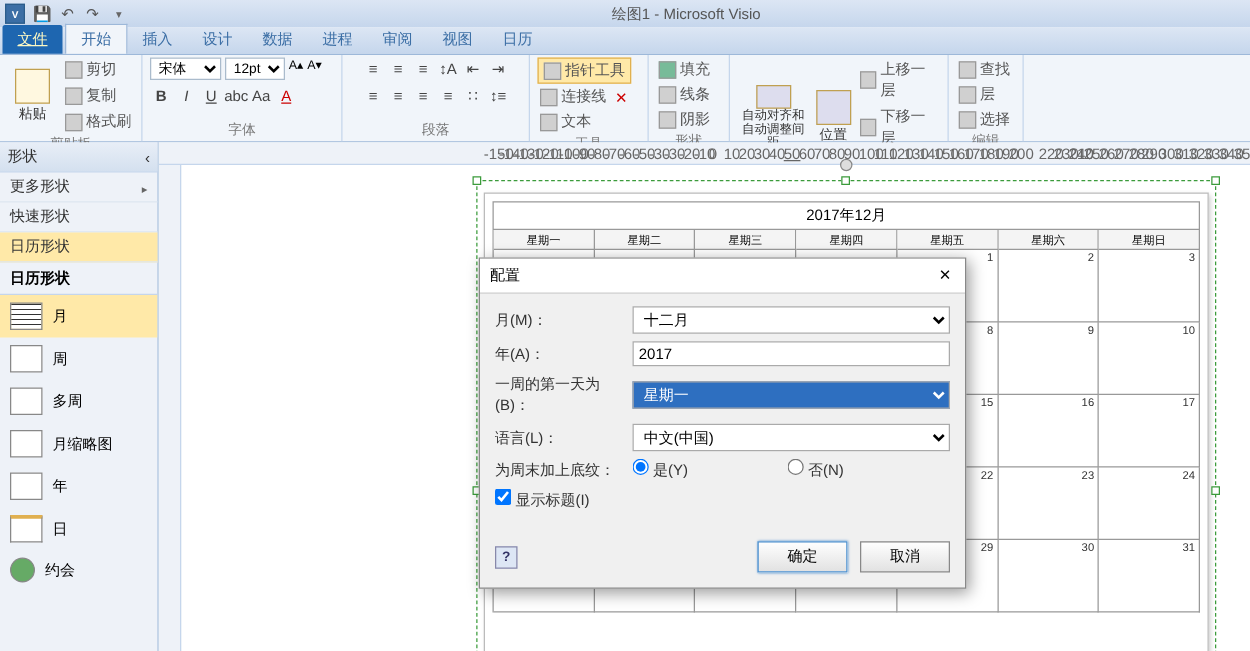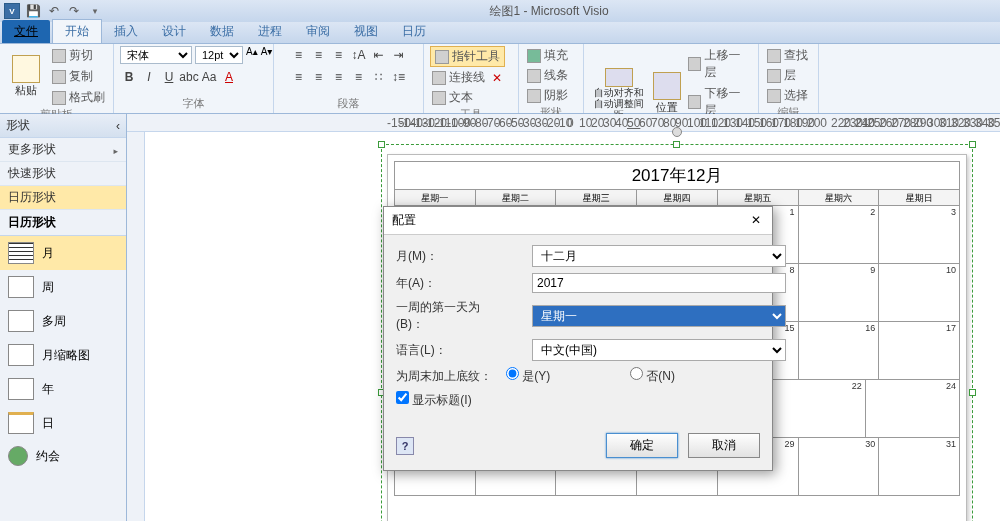--- a/index.html
+++ b/index.html
@@ -8,21 +8,21 @@
 
 .titlebar { height:22px; background:linear-gradient(#dce6f4,#c5d6ec); display:flex; align-items:center; padding:0 4px; }
 .titlebar .appico { width:16px; height:16px; background:#3b6ea5; border:1px solid #2b5c8a; display:flex; align-items:center; justify-content:center; color:#fff; font-size:8px; font-weight:bold; }
 .titlebar .qat { display:flex; gap:4px; margin-left:6px; }
 .titlebar .qat span { width:16px; height:16px; display:flex; align-items:center; justify-content:center; color:#555; }
 .titlebar .title { flex:1; text-align:center; color:#555; font-size:12px; }
 
 
 .ribbon-tabs { height:22px; background:linear-gradient(#dce6f4,#c5d6ec); display:flex; align-items:flex-end; padding-left:2px; border-bottom:1px solid #9db8d9; }
 .ribbon-tabs .tab { padding:3px 12px; color:#3b6ea5; cursor:pointer; }
-.ribbon-tabs .tab.file { background:#1e66b0; color:#000000; border-radius:2px 2px 0 0; margin-right:2px;text-decoration:underline; }
+.ribbon-tabs .tab.file { background:#1e66b0; color:#fef9c3; border-radius:2px 2px 0 0; margin-right:2px;text-decoration:underline; }
 .ribbon-tabs .tab.active { background:#f1f5fa; border:1px solid #9db8d9; border-bottom:none; color:#3b6ea5; }
 
 
 .ribbon { height:70px; background:#f1f5fa; border-bottom:1px solid #9db8d9; display:flex; }
 .group { border-right:1px solid #c5d6ec; padding:2px 6px; display:flex; flex-direction:column; height:100%; }
 .group-label { text-align:center; color:#777; font-size:11px; margin-top:auto; }
 .group-body { display:flex; align-items:center; gap:4px; flex:1; }
 .bigbtn { display:flex; flex-direction:column; align-items:center; justify-content:center; width:40px; height:52px; }
 .bigbtn .ico { width:28px; height:28px; border:1px solid #c0a050; background:#fff8e0; }
 .bigbtn span { font-size:11px; color:#333; }
@@ -46,36 +46,36 @@
 .shape-ico { width:26px; height:22px; border:1px solid #888; background:#fff; position:relative; font-size:8px; display:flex; align-items:center; justify-content:center; }
 
 
 .canvas-area { flex:1; position:relative; background:#fff; overflow:hidden; }
 .ruler-h { height:18px; background:#eef2f8; border-bottom:1px solid #c5d6ec; position:relative; overflow:hidden; font-size:8px; color:#666; }
 .ruler-h span { position:absolute; top:2px; }
 .ruler-v { width:18px; background:#eef2f8; border-right:1px solid #c5d6ec; position:absolute; left:0; top:18px; bottom:0; overflow:hidden; font-size:8px; color:#666; }
 .page { position:absolute; left:260px; top:40px; width:580px; height:500px; background:#fff; border:1px solid #bbb; box-shadow:2px 2px 4px rgba(0,0,0,0.2); }
 .sel-frame { position:absolute; left:254px; top:30px; width:592px; height:490px; border:1px dashed #3b9b3b; }
 .sel-frame .h { width:7px; height:7px; background:#fff; border:1px solid #3b9b3b; position:absolute; }
-.cal-title { text-align:center; font-size:17px; padding:2px; border:1px solid #999; margin:6px 6px 0 6px; background:#fff; }
+.cal-title { text-align:center; font-size:12px; padding:2px; border:1px solid #999; margin:6px 6px 0 6px; background:#fff; }
 .cal-grid { margin:0 6px; border-left:1px solid #999; }
 .cal-row { display:flex; }
 .cal-cell { flex:1; border-right:1px solid #999; border-bottom:1px solid #999; height:58px; position:relative; font-size:9px; }
 .cal-row.hdr .cal-cell { height:16px; background:#f4f4f4; text-align:center; line-height:16px; }
 .cal-cell .dn { position:absolute; right:3px; top:1px; font-size:9px; color:#333; }
 
 
 .dialog { position:absolute; left:383px; top:206px; width:390px; background:#f0f0f0; border:1px solid #888; box-shadow:3px 3px 12px rgba(0,0,0,0.4); z-index:50; }
 .dlg-title { background:#fff; padding:5px 8px; display:flex; justify-content:space-between; border-bottom:1px solid #ccc; font-size:12px; }
 .dlg-close { width:16px; height:16px; display:flex; align-items:center; justify-content:center; cursor:pointer; }
 .dlg-body { padding:10px 12px; }
 .fld { display:flex; align-items:center; margin-bottom:6px; }
 .fld label { width:110px; color:#333; }
 .fld .ctl { flex:1; }
-.fld select, .fld input[type=text] { width:100%; border:1px solid #aaa; padding:2px 4px; background:#fff; font-size:12px;margin-left:26px; }
+.fld select, .fld input[type=text] { width:100%; border:1px solid #aaa; padding:2px 4px; background:#fff; font-size:12px; }
 .fld select.hl { background:#2e6fc0; color:#fff; }
 .radio-g { display:flex; gap:14px; align-items:center; }
 .dlg-foot { display:flex; justify-content:flex-end; gap:10px; padding:8px 12px 12px; align-items:center; }
 .dlg-foot .help { margin-right:auto; width:18px; height:18px; border:1px solid #88a; background:#dde6f5; display:flex; align-items:center; justify-content:center; color:#336; font-weight:bold; font-size:11px; }
 .dlg-btn { width:72px; padding:3px 0; border:1px solid #888; background:linear-gradient(#fefefe,#e2e2e2); text-align:center; cursor:pointer; }
 .dlg-btn.primary { border:1px solid #4a8fd0; box-shadow:0 0 2px #4a8fd0; }
 
 
 .caret::after{content:"▸";font-size:9px;color:#666;}
 .dd::after{content:"▾";font-size:9px;color:#666;margin-left:2px;}
@@ -127,21 +127,21 @@
             <span>格式刷</span>
           </div>
       </div>
     </div>
     <div class="group-label">剪贴板</div>
   </div>
 
   <div class="group" style="width:160px">
     <div class="group-body" style="flex-direction:column;align-items:flex-start;gap:4px">
       <div style="display:flex;gap:3px">
-        <select class="rb" style="width:72px"><option>宋体</option></select>
+        <select class="rb" style="width:57px"><option>宋体</option></select>
         <select class="rb" style="width:48px"><option>12pt</option></select>
         <span style="font-size:10px">A▴</span>
         <span style="font-size:10px">A▾</span>
       </div>
       <div class="btnrow">
         <span>
             <b>B</b>
           </span>
         <span>
             <i>I</i>
@@ -454,20 +454,23 @@
             <div class="cal-cell">
               <span class="dn">20</span>
             </div>
             <div class="cal-cell">
               <span class="dn">21</span>
             </div>
             <div class="cal-cell">
               <span class="dn">22</span>
             </div>
             <div class="cal-cell">
+              <span class="dn">23</span>
+            </div>
+            <div class="cal-cell">
               <span class="dn">24</span>
             </div>
           </div>
           <div class="cal-row">
             <div class="cal-cell">
               <span class="dn">25</span>
             </div>
             <div class="cal-cell">
               <span class="dn">26</span>
             </div>

